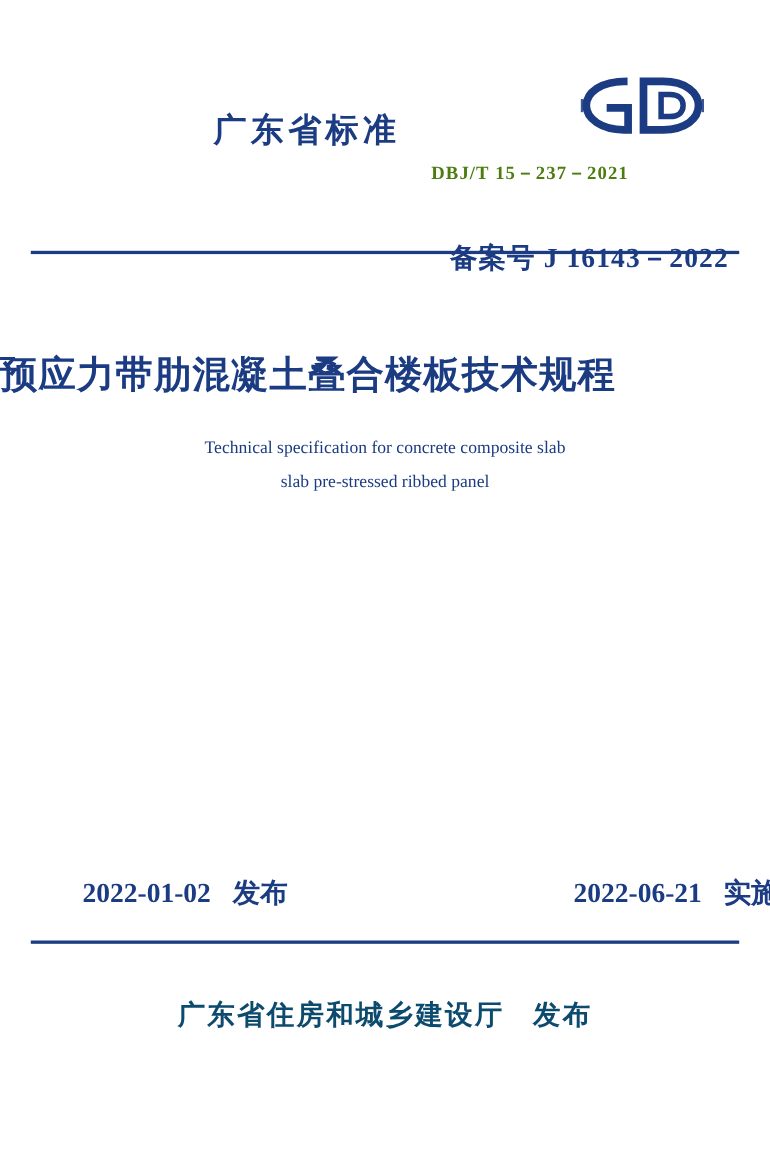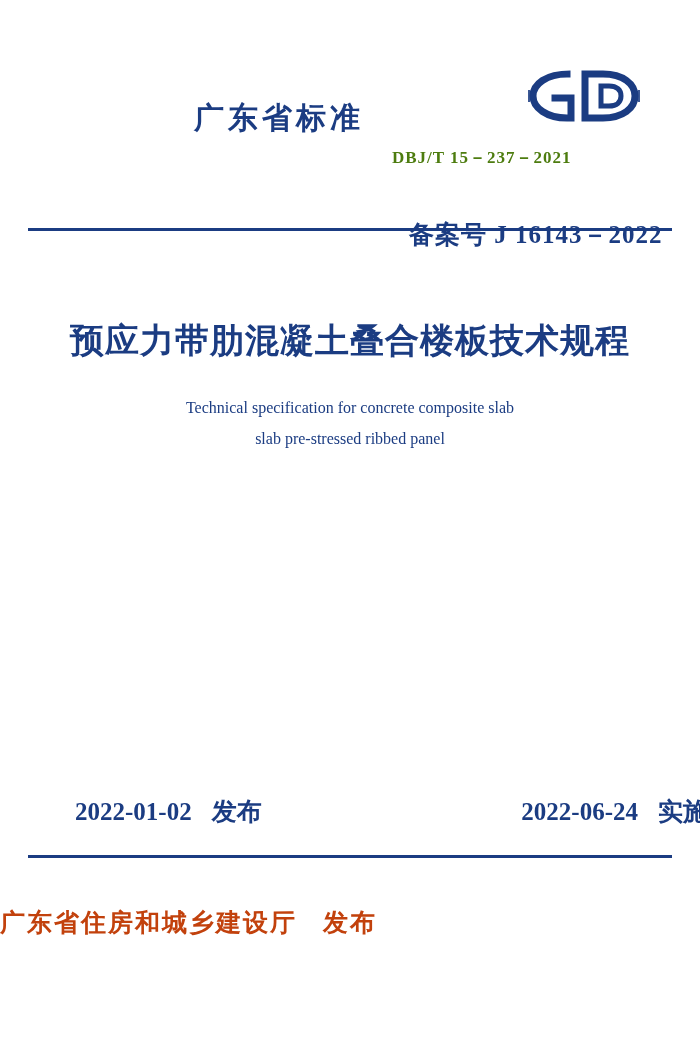--- a/index.html
+++ b/index.html
@@ -78,21 +78,20 @@
   }
   .rule-top { top: 228px; }
   .rule-bottom { top: 855px; }
 
   
   .main-title {
     position: absolute;
     left: 0;
     top: 318px;
     width: 700px;
-    text-align: center;
     font-family: "Liberation Serif", serif;
     font-weight: bold;
     font-size: 34px;
     letter-spacing: 1px;
     color: #1b3c82;
   }
   .subtitle {
     position: absolute;
     left: 0;
     top: 392px;
@@ -131,25 +130,26 @@
     white-space: nowrap;
   }
   .date-gap { display: inline-block; width: 20px; }
 
   
   .publisher {
     position: absolute;
     left: 0;
     top: 906px;
     width: 700px;
+    text-align: center;
     font-family: "Liberation Serif", serif;
     font-weight: bold;
     font-size: 25px;
     letter-spacing: 2px;
-    color: #c2410c;
+    color: #0c4a6e;
     white-space: nowrap;
   }
   .pub-gap { display: inline-block; width: 26px; }
 </style>
 </head>
 <body>
 
 <div class="page">
 
   <div class="header-zone">
@@ -181,21 +181,21 @@
   <div class="subtitle">
     <div>Technical specification for concrete composite slab</div>
     <div>slab pre-stressed ribbed panel</div>
   </div>
 
   <div class="date-row">
     <div class="date-left">
       <span>2022-01-02</span><span class="date-gap"></span><span>发布</span>
     </div>
     <div class="date-right">
-      <span>2022-06-24</span><span class="date-gap"></span><span>实施</span>
+      <span>2022-06-21</span><span class="date-gap"></span><span>实施</span>
     </div>
   </div>
 
   <div class="rule rule-bottom"></div>
 
   <div class="publisher">
     <span>广东省住房和城乡建设厅</span><span class="pub-gap"></span><span>发布</span>
   </div>
 
 </div>

